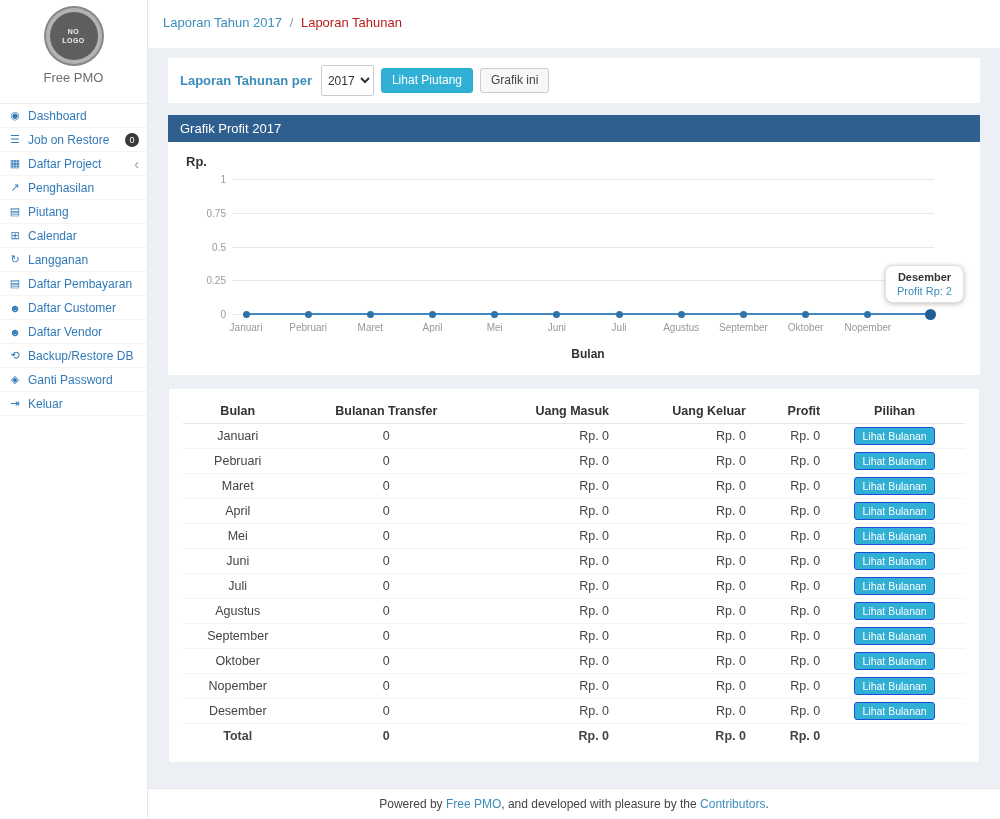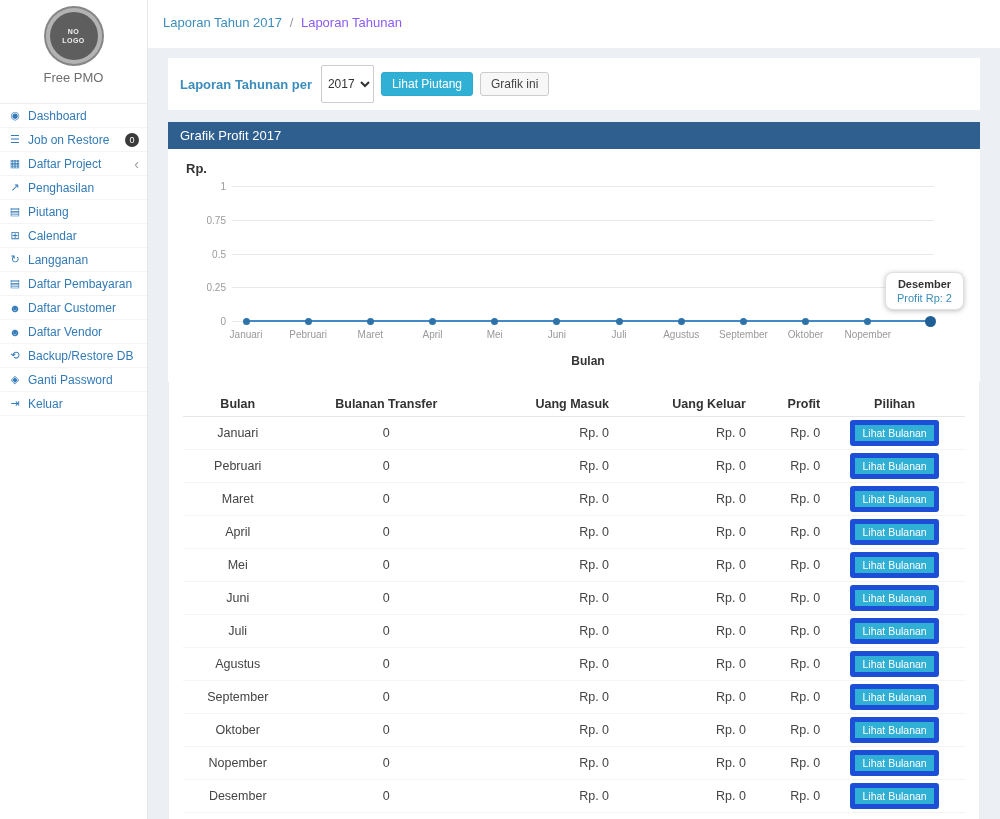--- a/index.html
+++ b/index.html
@@ -43,39 +43,39 @@
     font-size: 9px; display: flex; align-items: center; justify-content: center;
     padding: 0 3px;
   }
   .mi-chevron { margin-left: auto; color: #9a9a9a; font-size: 14px; line-height: 10px; }
 
   
   .main { flex: 1; display: flex; flex-direction: column; min-width: 0; }
   .topbar { background: #fff; padding: 15px; height: 48px; }
   .topbar a { color: #3c8dbc; text-decoration: none; cursor: pointer; }
   .bc-sep { color: #999; margin: 0 4px; }
-  .bc-current { color: #8b5cf6; margin-top: 27px; }
+  .bc-current { color: #b91c1c; margin-top: 27px; }
 
   .content { padding: 10px 20px 6px; flex: 1; }
 
   .form-bar {
     background: #fff; padding: 7px 12px; margin-bottom: 12px;
     display: flex; align-items: center; gap: 7px;
   }
   .form-label { color: #3c8dbc; font-weight: bold; font-size: 13px; margin-right: 2px; }
   .year-select {
-    height: 38px; font-size: 12px; border: 1px solid #ccc;
+    height: 31px; font-size: 12px; border: 1px solid #ccc;
     border-radius: 2px; background: #fff; color: #333; padding: 1px 2px;
   }
   .btn { font-size: 12px; padding: 3px 10px; border-radius: 3px; cursor: pointer; line-height: 1.4; }
   .btn-info { background: #31b0d5; border: 1px solid #2aabd2; color: #fff; }
   .btn-default { background: #f7f7f7; border: 1px solid #ccc; color: #444; }
 
   
-  .panel { margin-bottom: 0; }
+  .panel { margin-bottom: 14px; }
   .panel-primary-header {
     background: #2f5f8f; color: #fff; font-size: 13px;
     padding: 6px 12px;
   }
   .chart-body { background: #fff; padding: 10px 16px 14px; position: relative; }
   .y-axis-title { font-weight: bold; font-size: 13px; color: #333; margin: 2px 0 10px 2px; }
   .plot { position: relative; height: 135px; margin: 6px 30px 0 48px; }
   .gridline { position: absolute; left: 0; right: 0; border-top: 1px solid #e9e9e9; height: 0; }
   .tick {
     position: absolute; left: -44px; top: -6px; width: 38px;
@@ -118,21 +118,21 @@
   table.report tr:first-child td { border-top: none; }
   .c-center { text-align: center; }
   .c-right { text-align: right; }
   .col-month { width: 14%; }
   .col-transfer { width: 24%; }
   .col-in { width: 17%; }
   .col-out { width: 17.5%; }
   .col-profit { width: 9.5%; }
   .col-action { width: 18%; }
   .btn-xs {
-    background: #31b0d5; border: 5px solid #1d4ed8; color: #fff;
+    background: #31b0d5; border: 1px solid #1d4ed8; color: #fff;
     font-size: 10.5px; padding: 2px 7px; border-radius: 3px; cursor: pointer;
   }
   .total-row td { font-weight: bold; color: #222; }
 
   
   .footer {
     background: #fff; border-top: 1px solid #e7e7e7;
     padding: 8px 10px; text-align: center; font-size: 12px; color: #444;
   }
   .footer a { color: #3c8dbc; text-decoration: none; cursor: pointer; }

